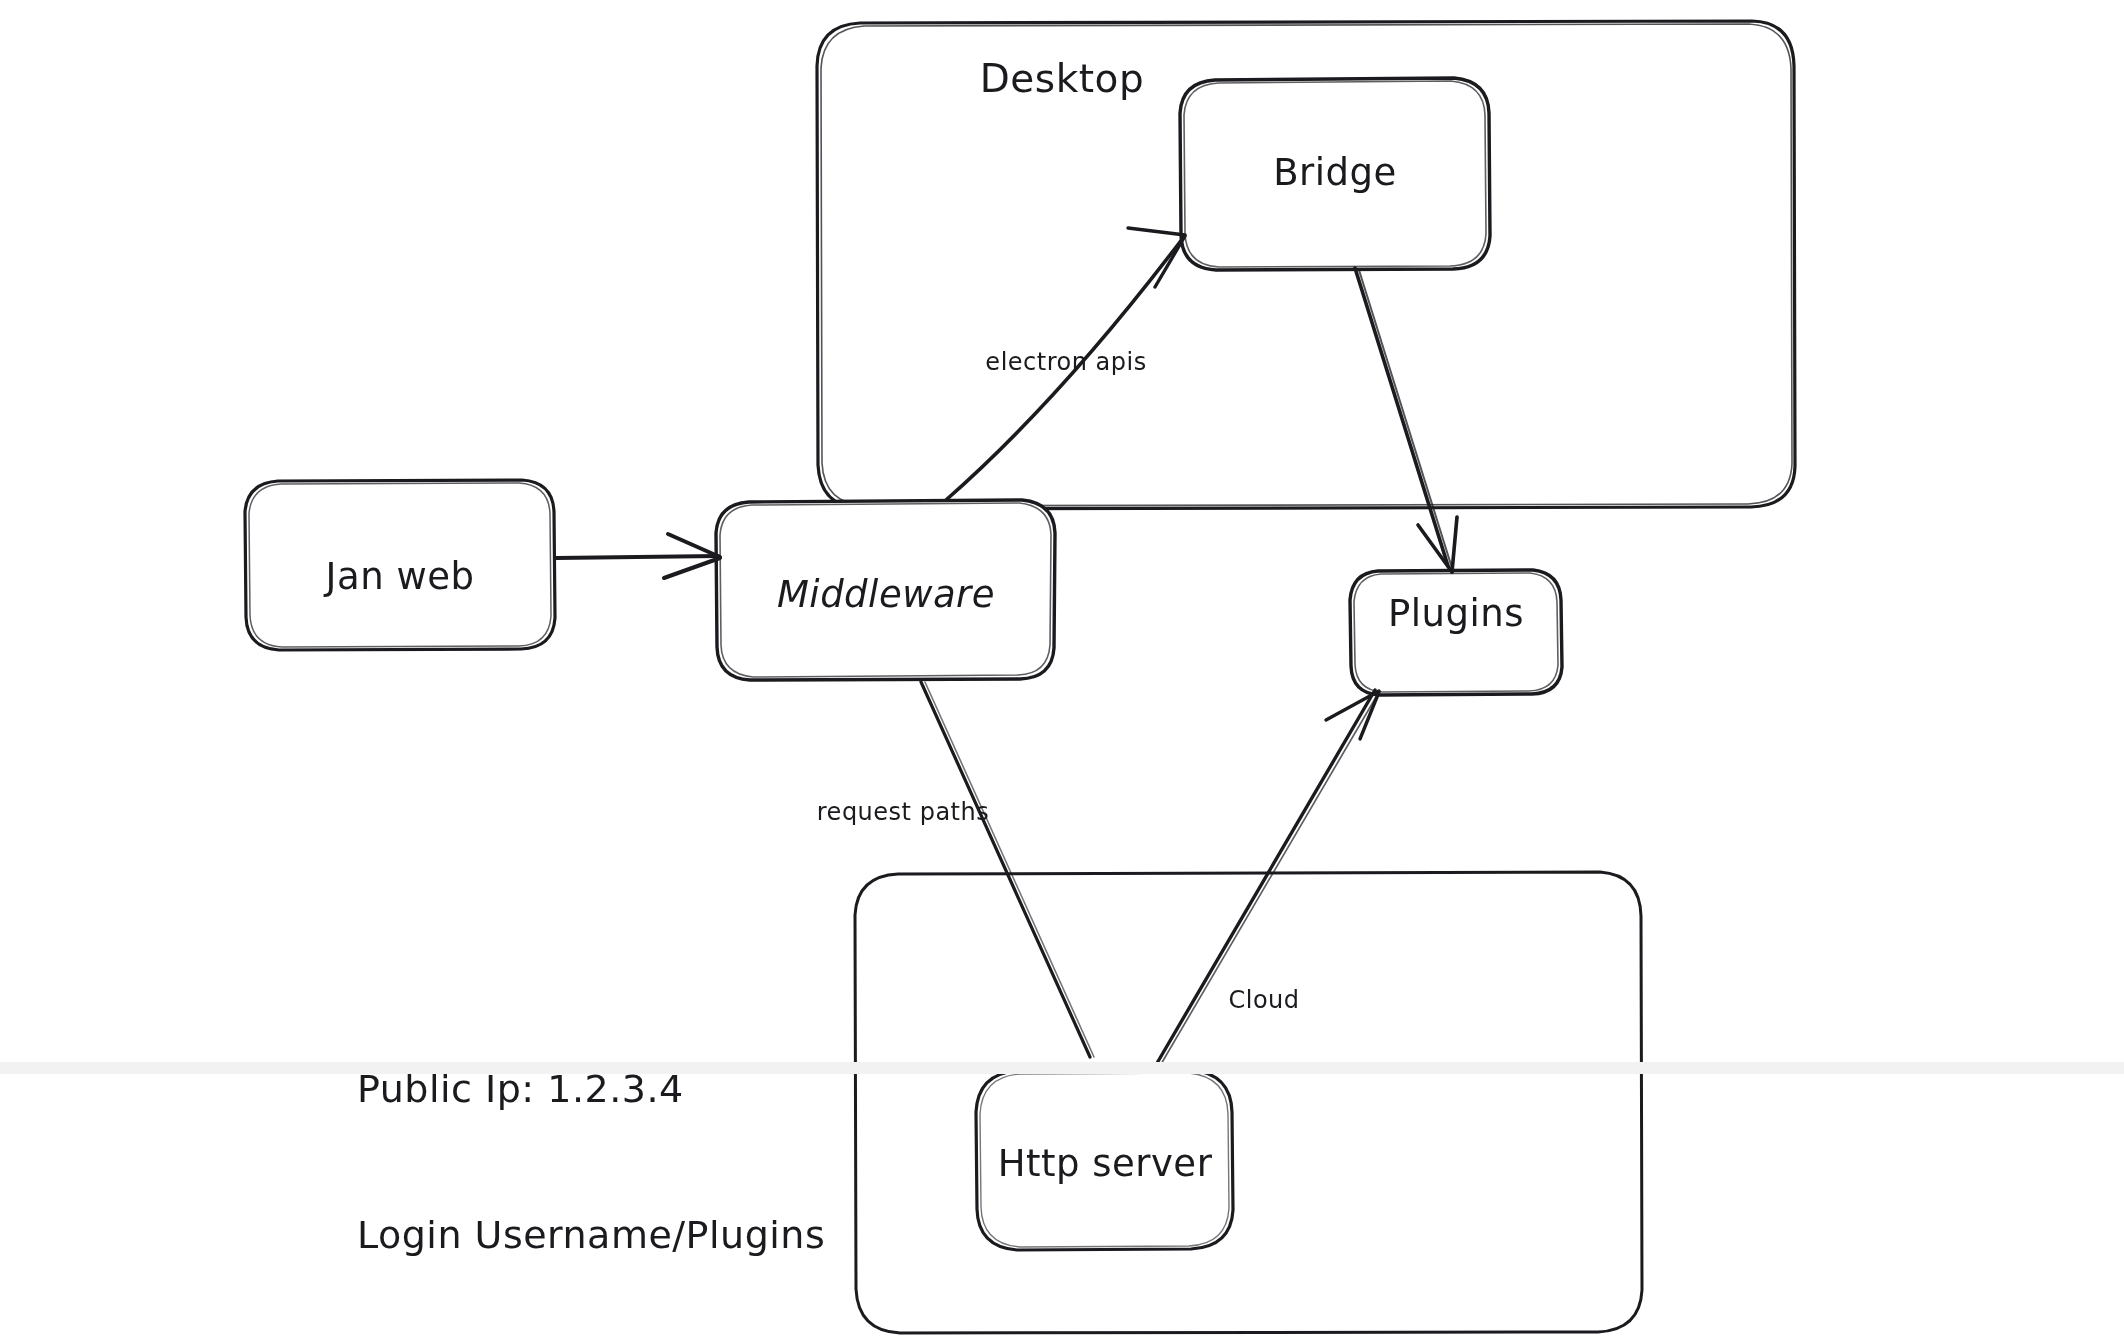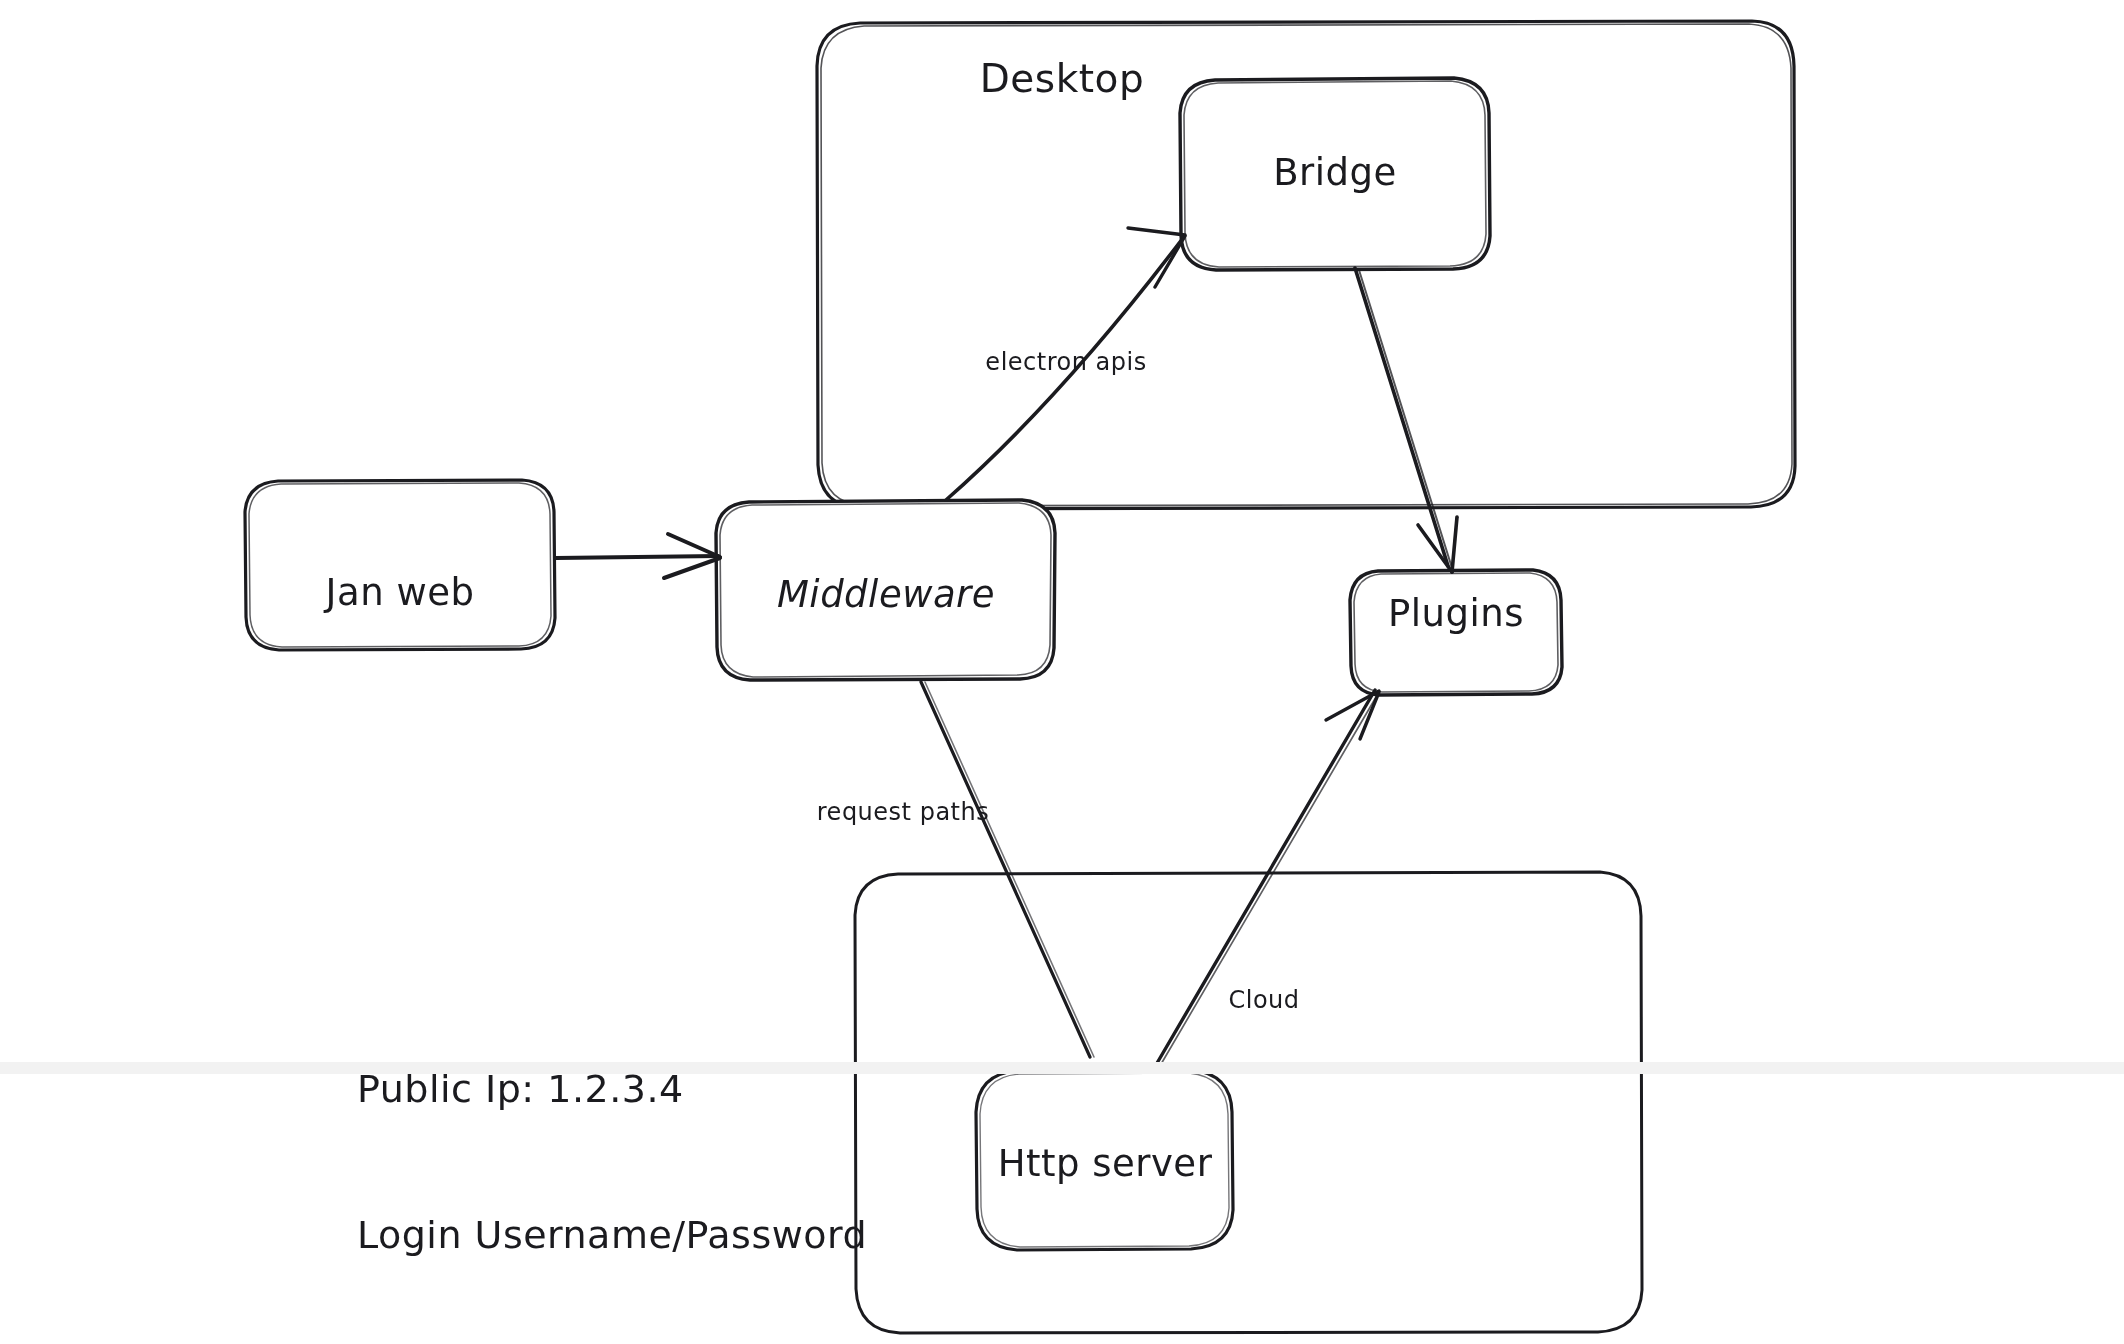--- a/index.html
+++ b/index.html
@@ -133,36 +133,36 @@
       <path d="M 1153 1070 L 1375 690" fill="none" stroke="#1b1b1f" stroke-width="3.4" stroke-linecap="round"></path>
       <path d="M 1157 1071 L 1379 692" fill="none" stroke="#1b1b1f" stroke-width="1.7" stroke-linecap="round" opacity="0.7"></path>
       <path d="M 1326 720 L 1379 691" fill="none" stroke="#1b1b1f" stroke-width="3.4" stroke-linecap="round"></path>
       <path d="M 1360 739 L 1379 692" fill="none" stroke="#1b1b1f" stroke-width="3.4" stroke-linecap="round"></path>
     </g>
 
   </svg>
 
   <div class="hand-label group-label centered" style="left:1062px; top:78px;">Desktop</div>
 
-  <div class="hand-label node-label centered" style="left:400px; top:592px;">Jan web</div>
+  <div class="hand-label node-label centered" style="left:400px; top:576px;">Jan web</div>
 
   <div class="hand-label node-label centered" style="left:886px; top:594px;font-style:italic;">Middleware</div>
 
   <div class="hand-label node-label centered" style="left:1335px; top:172px;">Bridge</div>
 
   <div class="hand-label node-label centered" style="left:1456px; top:613px;">Plugins</div>
 
   <div class="hand-label node-label centered" style="left:1105px; top:1163px;">Http server</div>
 
   <div class="hand-label edge-label centered" style="left:1066px; top:362px;">electron apis</div>
 
   <div class="hand-label edge-label centered" style="left:903px; top:812px;">request paths</div>
 
   <div class="hand-label edge-label centered" style="left:1264px; top:968px;margin-top:32px;">Cloud</div>
 
   <div class="hand-label note-label" style="left:357px; top:968px;">
     <div>Public Ip: 1.2.3.4</div>
-    <div>Login Username/Password</div>
+    <div>Login Username/Plugins</div>
   </div>
 
   <div class="bottom-strip"></div>
 
 </div>
 
 </body></html>

